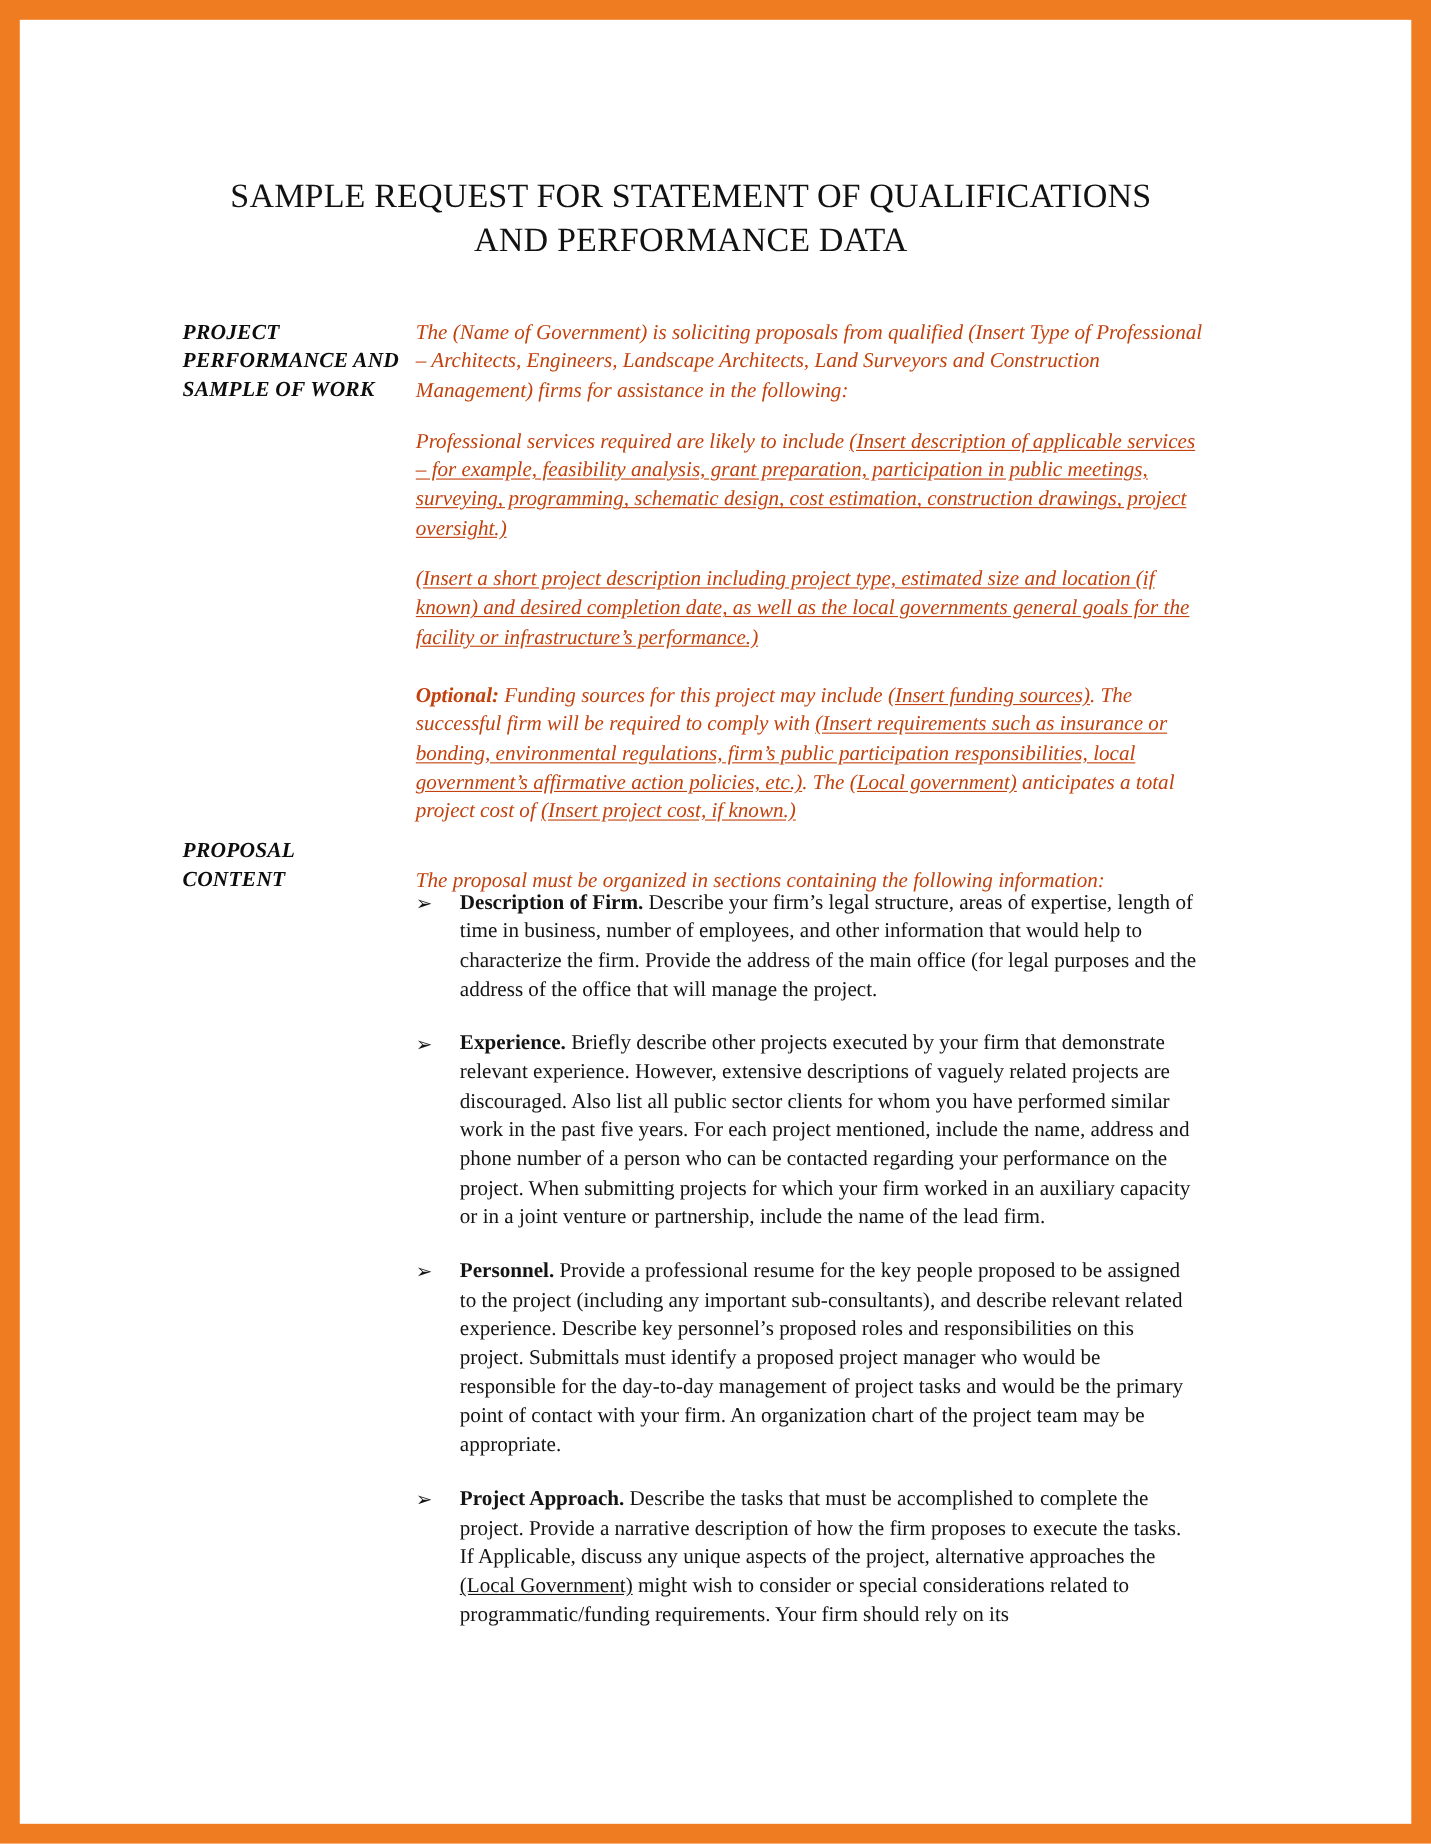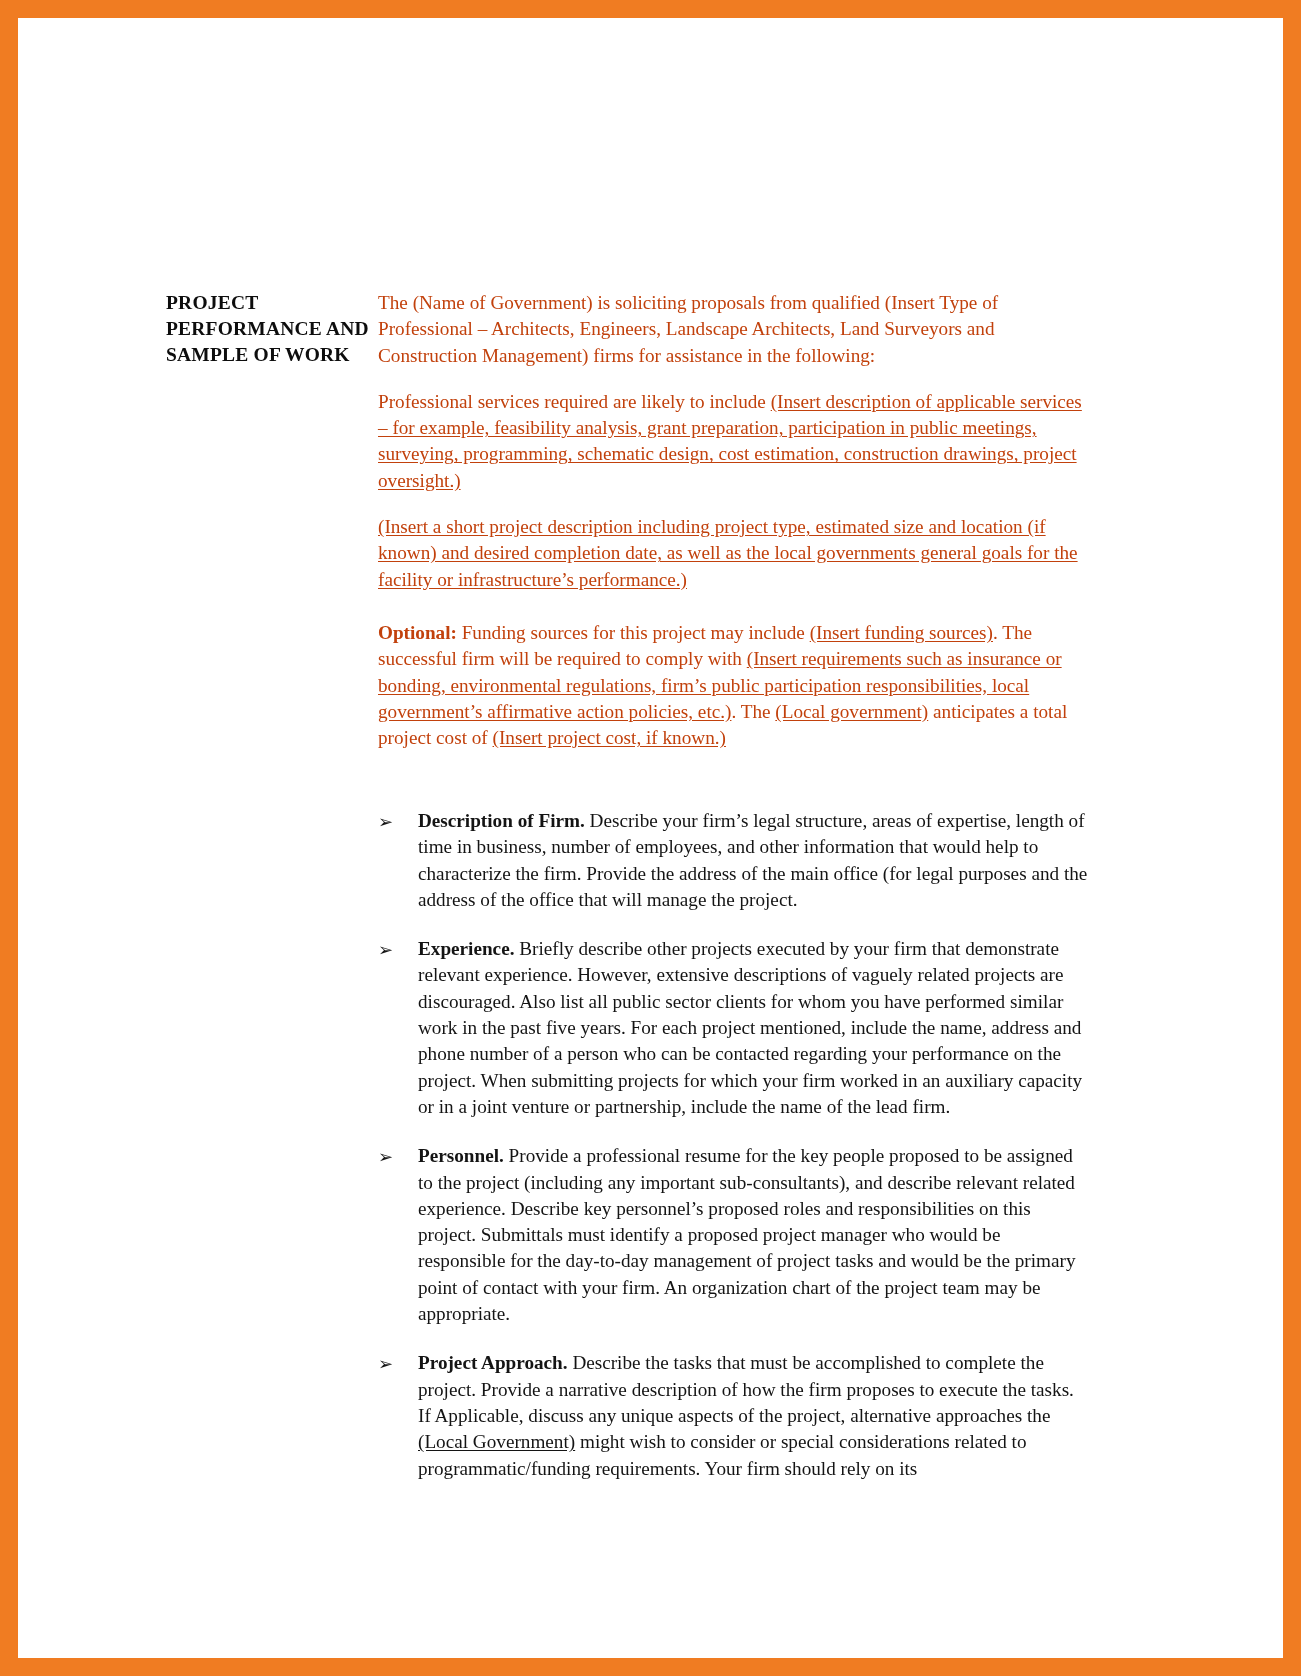--- a/index.html
+++ b/index.html
@@ -59,20 +59,21 @@
   .body-wrap {
     position: absolute;
     left: 148px;
     top: 272px;
     width: 930px;
   }
 
   .row {
     display: flex;
     align-items: flex-start;
+    font-style: italic;
   }
   .label-col {
     width: 212px;
     flex: 0 0 212px;
     font-weight: bold;
     font-size: 19.5px;
     line-height: 1.33;
     color: #0d0d0d;
     letter-spacing: 0.2px;
   }
@@ -136,20 +137,24 @@
     margin-top: 10px;
   }
 </style>
 </head>
 <body>
 
 <div id="frame" style="background: rgb(240, 124, 34);">
   <div id="page" style="background: rgb(255, 255, 255);">
     <div id="sheet">
 
+      <h1 class="doc-title">
+        <span>SAMPLE REQUEST FOR STATEMENT OF QUALIFICATIONS</span><br>
+        <span>AND PERFORMANCE DATA</span>
+      </h1>
 
       <div class="body-wrap">
 
         <div class="row">
           <div class="label-col">
             <span>PROJECT</span><br>
             <span>PERFORMANCE AND</span><br>
             <span>SAMPLE OF WORK</span>
           </div>
           <div class="text-col">
@@ -166,20 +171,31 @@
               <span class="u">(Insert a short project description including project type, estimated size and location (if known) and desired completion date, as well as the local governments general goals for the facility or infrastructure’s performance.)</span>
             </p>
 
             <p class="para last">
               <span class="b">Optional:</span><span> Funding sources for this project may include </span><span class="u">(Insert funding sources)</span><span>.  The successful firm will be required to comply with </span><span class="u">(Insert requirements such as insurance or bonding, environmental regulations, firm’s public participation responsibilities, local government’s affirmative action policies, etc.)</span><span>.  The </span><span class="u">(Local government)</span><span> anticipates a total project cost of </span><span class="u">(Insert project cost, if known.)</span>
             </p>
 
           </div>
         </div>
 
+        <div class="row row-proposal">
+          <div class="label-col">
+            <span>PROPOSAL</span><br>
+            <span>CONTENT</span>
+          </div>
+          <div class="text-col">
+            <p class="para last">
+              <span>The proposal must be organized in sections containing the following information:</span>
+            </p>
+          </div>
+        </div>
 
       </div>
 
       <ul class="bullets">
 
         <li class="bullet">
           <span class="bullet-marker">➢</span>
           <span class="bullet-body"><span class="b">Description of Firm.</span><span>  Describe your firm’s legal structure, areas of expertise, length of time in business, number of employees, and other information that would help to characterize the firm.  Provide the address of the main office (for legal purposes and the address of the office that will manage the project.</span></span>
         </li>
 

